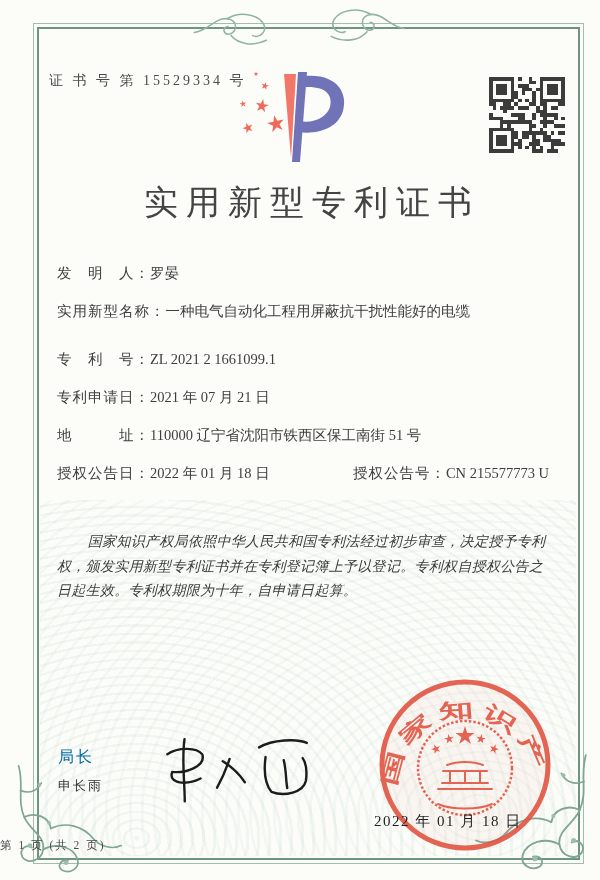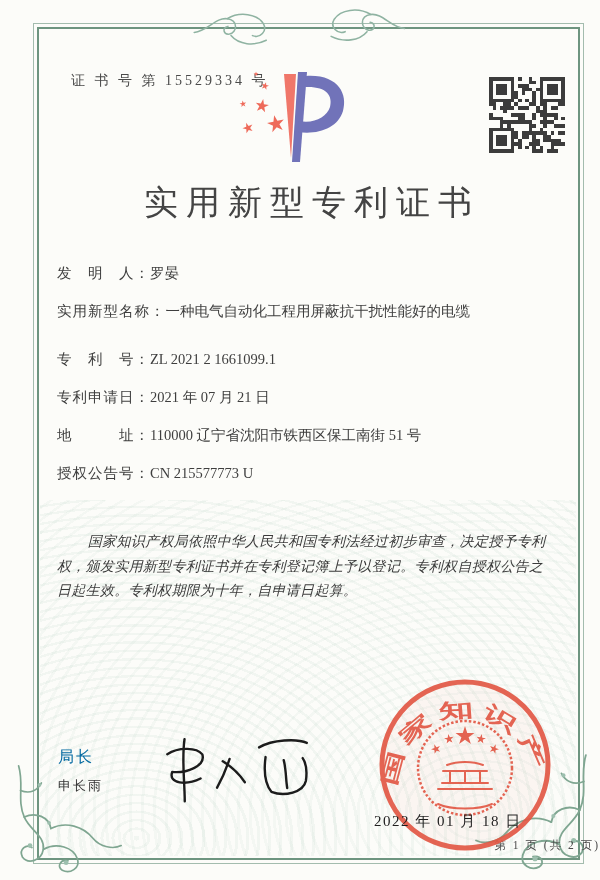--- a/index.html
+++ b/index.html
@@ -11,39 +11,39 @@
   }
   .texture{
     position:absolute;left:40px;right:24px;top:500px;bottom:24px;
     background:
       repeating-radial-gradient(ellipse at 18% 95%, rgba(150,190,170,.10) 0 3px, rgba(255,255,255,0) 3px 11px),
       repeating-radial-gradient(ellipse at 82% 88%, rgba(150,190,170,.08) 0 3px, rgba(255,255,255,0) 3px 12px);
     pointer-events:none;
   }
   .border-thin{position:absolute;left:33px;top:23px;right:16px;bottom:16px;border:1px solid #a3bcae;}
   .border-thick{position:absolute;left:37px;top:27px;right:20px;bottom:20px;border:2.5px solid #6e9580;}
-  .cert-no{position:absolute;left:71px;top:72px;font-size:14px;letter-spacing:3px;color:#4a4a4a;}
+  .cert-no{position:absolute;left:49px;top:72px;font-size:14px;letter-spacing:3px;color:#4a4a4a;}
   .logo{position:absolute;left:234px;top:66px;width:132px;height:100px;}
   .qr{position:absolute;left:489px;top:77px;width:76px;height:76px;display:grid;grid-template-columns:repeat(21,1fr);grid-template-rows:repeat(21,1fr);}
   .qr div{width:100%;height:100%;}
   .qr .d{background:#3c3c3c;}
   .title{position:absolute;left:0;top:180px;width:100%;text-align:center;font-size:34px;letter-spacing:8px;padding-left:24px;box-sizing:border-box;color:#444;}
   .fields{position:absolute;left:57px;top:264px;width:496px;font-size:14.5px;line-height:18px;color:#3e3e3e;}
   .row{margin-bottom:20px;white-space:nowrap;}
   .row.first{margin-bottom:30px;}
   .row .lab{letter-spacing:1px;}
   .grant-row{display:flex;justify-content:space-between;width:492px;}
   .paras{position:absolute;left:57px;top:530px;width:494px;font-size:14px;line-height:24.5px;font-style:italic;letter-spacing:.3px;color:#3a3a3a;}
   .paras p{margin:0 0 4px 0;text-indent:2.2em;}
   .sig-title{position:absolute;left:58px;top:747px;font-size:16px;letter-spacing:2px;color:#0369a1;}
   .sig-name{position:absolute;left:58px;top:777px;font-size:13px;letter-spacing:2px;color:#333;}
   .sig-script{position:absolute;left:148px;top:722px;width:200px;height:88px;transform:rotate(-3deg);}
   .seal{position:absolute;left:376px;top:676px;width:178px;height:178px;opacity:.92;z-index:1;}
   .seal-date{position:absolute;left:374px;top:812px;font-size:15px;letter-spacing:1.5px;color:#1f1f1f;z-index:2;}
-  .footer{position:absolute;left:0;top:838px;width:100%;text-align:right;font-size:11.5px;letter-spacing:2px;color:#4a4a4a;}
+  .footer{position:absolute;left:0;top:838px;width:100%;text-align:left;font-size:11.5px;letter-spacing:2px;color:#4a4a4a;}
   .flourish{position:absolute;pointer-events:none;}
   .fl-top-a{left:192px;top:8px;width:78px;height:46px;}
   .fl-top-b{left:328px;top:3px;width:78px;height:48px;transform:scaleX(-1);}
   .fl-bl{left:6px;top:762px;width:124px;height:114px;}
   .fl-br{left:472px;top:748px;width:122px;height:128px;transform:scaleX(-1);}
 </style>
 </head>
 <body>
 
 <svg width="0" height="0" style="position:absolute" aria-hidden="true">
@@ -576,20 +576,23 @@
   <div class="row">
     <span class="lab">专　利　号：</span><span>ZL 2021 2 1661099.1</span>
   </div>
   <div class="row">
     <span class="lab">专利申请日：</span><span>2021 年 07 月 21 日</span>
   </div>
   <div class="row">
     <span class="lab">地　　　址：</span><span>110000 辽宁省沈阳市铁西区保工南街 51 号</span>
   </div>
   <div class="row grant-row">
+    <span>
+      <span class="lab">授权公告日：</span><span>2022 年 01 月 18 日</span>
+    </span>
     <span>
       <span class="lab">授权公告号：</span><span>CN 215577773 U</span>
     </span>
   </div>
 </div>
 
 <div class="paras">
   <p>国家知识产权局依照中华人民共和国专利法经过初步审查，决定授予专利权，颁发实用新型专利证书并在专利登记簿上予以登记。专利权自授权公告之日起生效。专利权期限为十年，自申请日起算。</p>
 </div>
 

